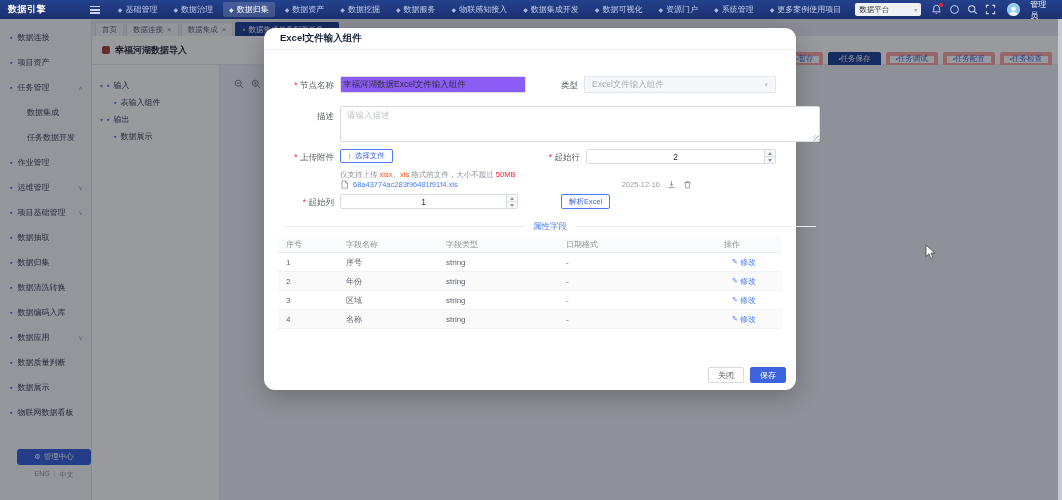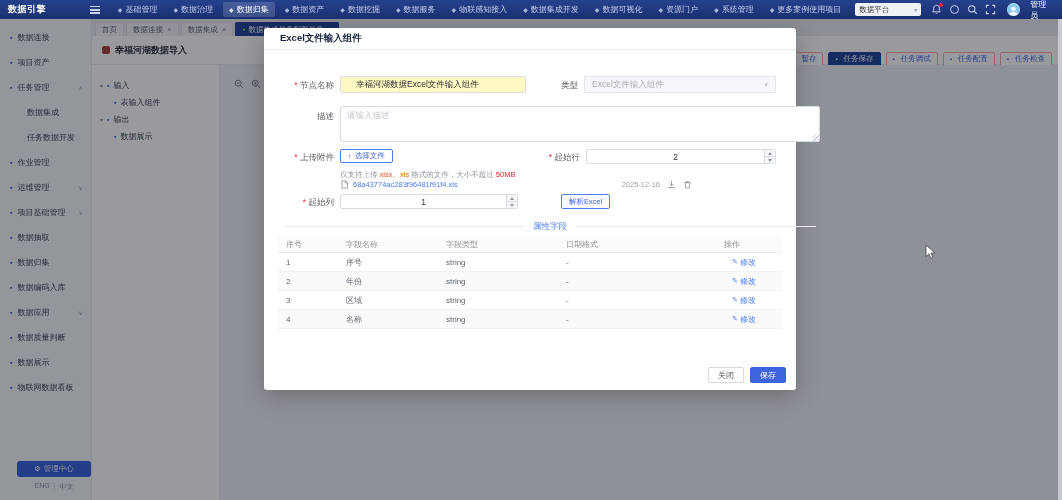--- a/index.html
+++ b/index.html
@@ -32,70 +32,70 @@
 
   
   .sidebar { position:absolute; top:19px; left:0; width:92px; height:481px; background:#f7f8fa;
     border-right:1px solid #e4e7ec; z-index:10; }
   .side-items { padding-top:6px; }
   .side-item { height:25px; display:flex; align-items:center; gap:5px; padding:0 8px 0 10px;
     font-size:8px; color:#3c4354; cursor:pointer; white-space:nowrap; }
   .side-item.child { padding-left:27px; }
   .si-icon { color:#3d63dd; font-size:7px; line-height:1; }
   .si-chev { margin-left:auto; color:#9aa1ad; font-size:6px; }
-  .side-bottom { position:absolute; bottom:8px; left:0; width:108px; text-align:center; }
+  .side-bottom { position:absolute; bottom:20px; left:0; width:108px; text-align:center; }
   .help-btn { width:74px; height:16px; margin:0 auto 5px auto; background:#3660d9; color:#fff;
     border:none; border-radius:3px; font-size:7.5px; display:flex; align-items:center;
     justify-content:center; gap:3px; cursor:pointer; font-family:inherit; }
   .lang-row { font-size:7px; color:#8b93a3; display:flex; justify-content:center; gap:4px; }
   .lang-sep { color:#c3c8d2; }
 
   
   .main { position:absolute; top:19px; left:92px; width:970px; height:481px; }
   .tabsbar { height:17px; background:#e9ebef; display:flex; align-items:flex-end; padding-left:3px; gap:2px; }
   .tab { height:14px; display:flex; align-items:center; gap:3px; background:#f4f5f7;
     border:1px solid #dcdfe4; border-bottom:none; border-radius:2px 2px 0 0; padding:0 6px;
     font-size:7.5px; color:#5a6272; cursor:pointer; white-space:nowrap; }
   .tab.active { background:#21409a; border-color:#21409a; color:#fff; }
   .tab-dot { font-size:5px; line-height:1; color:#9fd468; }
   .tab-close { font-size:8px; margin-left:1px; opacity:.75; cursor:pointer; }
   .page-header { height:29px; background:#fff; border-bottom:1px solid #e8eaee;
     display:flex; align-items:center; padding:0 10px; }
   .proj-icon { width:8px; height:8px; background:#a8423f; border-radius:2px; margin-right:5px; }
   .page-title { font-size:9px; font-weight:bold; color:#2b2f38; }
   .toolbar { margin-left:auto; display:flex; gap:5px; }
-  .tb-btn { height:15px; padding:0 6px; display:flex; align-items:center; gap:6px;
-    border:1px solid #fca5a5; background:#fff; color:#3d63dd; border-radius:2px;
+  .tb-btn { height:15px; padding:0 6px; display:flex; align-items:center; gap:0;
+    border:4px solid #fca5a5; background:#fff; color:#3d63dd; border-radius:2px;
     font-size:7.5px; cursor:pointer; font-family:inherit; white-space:nowrap;margin-top:18px; }
   .tb-btn .tb-icon { font-size:6px; line-height:1; }
   .tb-btn.primary { background:#21409a; border-color:#21409a; color:#fff; }
   .work-area { position:relative; height:435px; background:#eef0f3; }
   .tree-panel { position:absolute; top:0; left:0; width:128px; height:435px; background:#fff;
     border-right:1px solid #e5e8ec; padding:12px 8px; }
   .tree-item { display:flex; align-items:center; gap:4px; font-size:8px; color:#3c4354;
     height:17px; cursor:pointer; white-space:nowrap; }
   .tree-item.child { padding-left:14px; }
   .tr-caret { color:#8a909c; font-size:6px; }
   .tr-icon { color:#3d63dd; font-size:7px; line-height:1; }
   .canvas-tools { position:absolute; top:14px; left:142px; display:flex; gap:7px; }
   .canvas-tools svg { width:10px; height:10px; display:block; cursor:pointer; }
 
   
   .overlay { position:absolute; top:19px; left:0; width:1062px; height:481px;
     background:rgba(10,14,24,.42); z-index:40; }
   .modal { position:absolute; top:28px; left:264px; width:532px; height:362px; background:#fff;
-    border-radius:3px; box-shadow:0 6px 24px rgba(0,0,0,.25); z-index:60; font-size:9px; color:#606266; }
+    border-radius:11px; box-shadow:0 6px 24px rgba(0,0,0,.25); z-index:60; font-size:9px; color:#606266; }
   .m-header { height:22px; border-bottom:1px solid #ececec; display:flex; align-items:center; padding:0 16px; }
   .m-title { font-size:9.5px; font-weight:bold; color:#17233d; }
   .m-body { position:relative; height:302px; }
   .abs { position:absolute; }
   .flabel { font-size:8.5px; color:#5a6066; text-align:right; line-height:16px; white-space:nowrap; }
   .req::before { content:"* "; color:#f5222d; }
   .inp { border:1px solid #d9dce3; border-radius:2px; height:17px; font-size:8.5px; color:#303133;
-    padding:0 15px; font-family:inherit; width:100%; outline:none; background:#fef9c3; }
+    padding:0 2px; font-family:inherit; width:100%; outline:none; background:#8b5cf6; }
   .sel { background:#f5f7fa; border:1px solid #e3e6ec; border-radius:2px; height:17px;
     display:flex; align-items:center; padding:0 7px; color:#a9adb5; font-size:8.5px; cursor:not-allowed; }
   .sel-caret { margin-left:auto; color:#c0c4cc; font-size:7px; }
   .txtarea { border:1px solid #d9dce3; border-radius:2px; width:100%; height:100%; resize:none;
     font-size:8.5px; font-family:inherit; color:#303133; padding:3px 6px; outline:none; }
   .txtarea::placeholder { color:#c0c4cc; }
   .resize-nub { position:absolute; right:1px; bottom:1px; width:6px; height:6px;
     background:repeating-linear-gradient(135deg,transparent 0 1.5px,#c9ccd4 1.5px 2.5px); }
   .up-btn { height:14px; border:1px solid #4a7df0; color:#3d63dd; background:#fff; border-radius:2px;
     font-size:7.5px; display:flex; align-items:center; gap:3px; padding:0 7px; cursor:pointer; font-family:inherit; }
@@ -272,20 +272,24 @@
           <span class="si-label">项目基础管理</span>
           <span class="si-chev">∨</span>
         </div>
         <div class="side-item">
           <span class="si-icon">▪</span>
           <span class="si-label">数据抽取</span>
         </div>
         <div class="side-item">
           <span class="si-icon">▪</span>
           <span class="si-label">数据归集</span>
+        </div>
+        <div class="side-item">
+          <span class="si-icon">▪</span>
+          <span class="si-label">数据清洗转换</span>
         </div>
         <div class="side-item">
           <span class="si-icon">▪</span>
           <span class="si-label">数据编码入库</span>
         </div>
         <div class="side-item">
           <span class="si-icon">▪</span>
           <span class="si-label">数据应用</span>
           <span class="si-chev">∨</span>
         </div>

